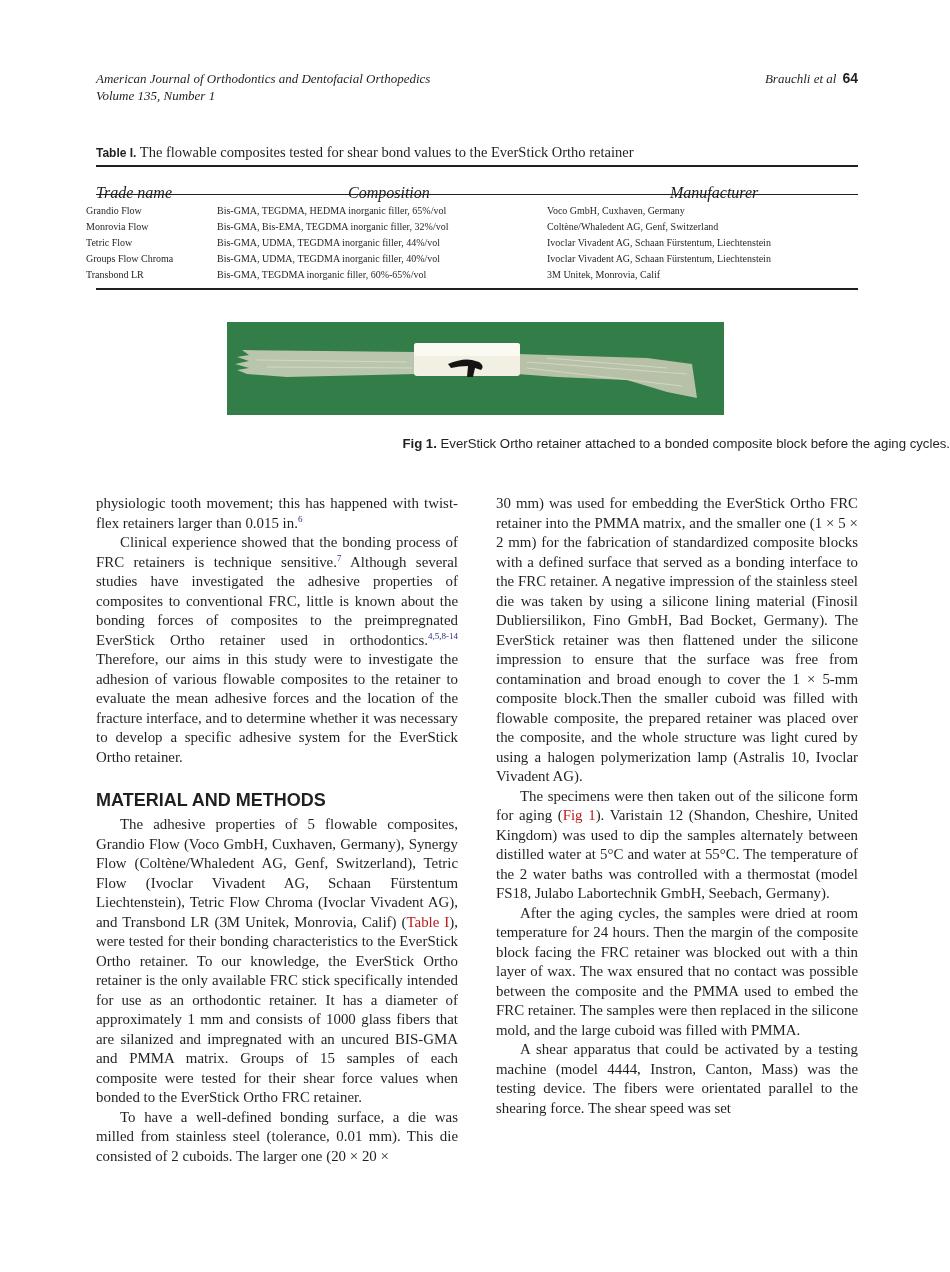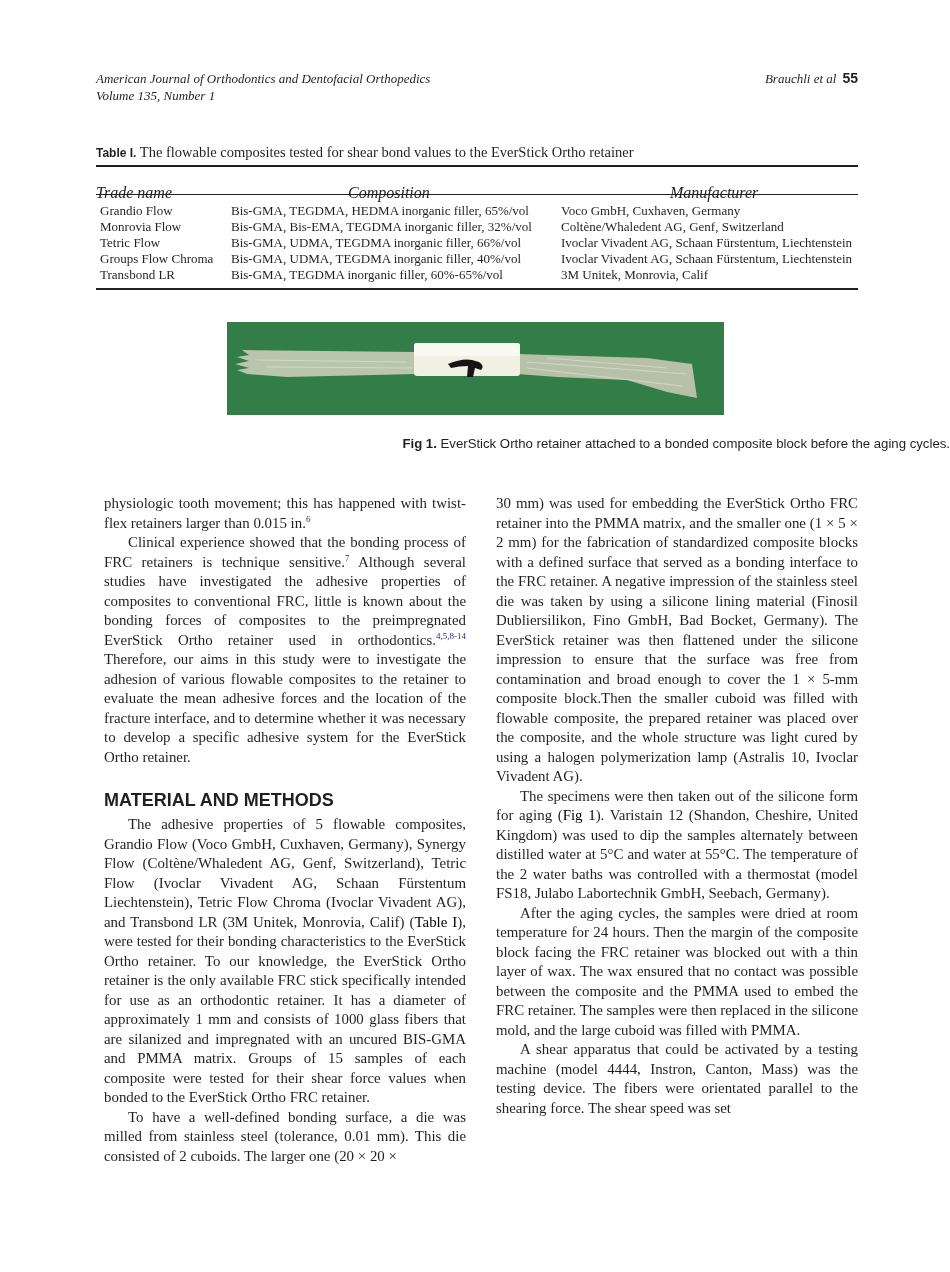--- a/index.html
+++ b/index.html
@@ -8,44 +8,44 @@
   .sans { font-family: "Liberation Sans", "DejaVu Sans", sans-serif; }
 
   .running-head { position:absolute; left:96px; top:70px; width:762px; font-size:13px; line-height:17px; font-style:italic; }
   .running-head .right { position:absolute; right:0; top:0; }
   .running-head .pagenum { font-style:normal; font-weight:bold; font-family:"Liberation Sans", sans-serif; font-size:14px; margin-left:6px; }
 
   .table-caption { position:absolute; left:96px; top:144px; font-size:14.5px; }
   .table-caption .lbl { font-family:"Liberation Sans", sans-serif; font-weight:bold; font-size:12px; }
   .tbl-head { position:absolute; top:184px; font-size:16px; font-style:italic; }
   .tbl-rule { position:absolute; left:96px; width:762px; background:#231f20; }
-  .tbl-row { position:absolute; left:100px; width:762px; height:16px; font-size:13px; line-height:16px; }
+  .tbl-row { position:absolute; left:86px; width:762px; height:16px; font-size:10px; line-height:16px; }
   .tbl-row span { position:absolute; top:0; white-space:nowrap; }
 
   .figure { position:absolute; left:227px; top:322px; width:497px; height:93px; background:#2e7a45; overflow:hidden; }
   .fig-caption { position:absolute; left:0; top:436px; width:950px; text-align:right; font-size:13.2px; }
   .fig-caption .lbl { font-weight:bold; }
 
   .col { position:absolute; top:494px; width:362px; font-size:14.9px; line-height:19.5px; text-align:justify; }
   .col p { margin:0; }
   .col p.ind { text-indent:24px; }
   .col h2 { font-family:"Liberation Sans", sans-serif; font-size:18px; font-weight:bold; margin:24px 0 6px 0; line-height:18px; }
-  .col1 { left:104px; }
+  .col1 { left:96px; }
   .col2 { left:496px; }
   sup { font-size:9px; line-height:0; color:#2b2f7a; }
-  .ref { color:#000000; }
+  .ref { color:#b91c1c; }
 </style>
 </head>
 <body class="serif">
 
 <div class="running-head">
   <div>American Journal of Orthodontics and Dentofacial Orthopedics</div>
   <div>Volume 135, Number 1</div>
   <div class="right">
-    <span>Brauchli et al</span><span class="pagenum">55</span>
+    <span>Brauchli et al</span><span class="pagenum">64</span>
   </div>
 </div>
 
 <div class="table-caption">
   <span class="lbl">Table I.</span>
   <span>The flowable composites tested for shear bond values to the EverStick Ortho retainer</span>
 </div>
 
 <div class="tbl-rule" style="top:165px;height:1.5px;"></div>
 <span class="tbl-head" style="left:96px;">Trade name</span>
@@ -58,21 +58,21 @@
   <span style="left:131px;">Bis-GMA, TEGDMA, HEDMA inorganic filler, 65%/vol</span>
   <span style="left:461px;">Voco GmbH, Cuxhaven, Germany</span>
 </div>
 <div class="tbl-row" style="top:219px;">
   <span style="left:0;">Monrovia Flow</span>
   <span style="left:131px;">Bis-GMA, Bis-EMA, TEGDMA inorganic filler, 32%/vol</span>
   <span style="left:461px;">Coltène/Whaledent AG, Genf, Switzerland</span>
 </div>
 <div class="tbl-row" style="top:235px;">
   <span style="left:0;">Tetric Flow</span>
-  <span style="left:131px;">Bis-GMA, UDMA, TEGDMA inorganic filler, 66%/vol</span>
+  <span style="left:131px;">Bis-GMA, UDMA, TEGDMA inorganic filler, 44%/vol</span>
   <span style="left:461px;">Ivoclar Vivadent AG, Schaan Fürstentum, Liechtenstein</span>
 </div>
 <div class="tbl-row" style="top:251px;">
   <span style="left:0;">Groups Flow Chroma</span>
   <span style="left:131px;">Bis-GMA, UDMA, TEGDMA inorganic filler, 40%/vol</span>
   <span style="left:461px;">Ivoclar Vivadent AG, Schaan Fürstentum, Liechtenstein</span>
 </div>
 <div class="tbl-row" style="top:267px;">
   <span style="left:0;">Transbond LR</span>
   <span style="left:131px;">Bis-GMA, TEGDMA inorganic filler, 60%-65%/vol</span>

